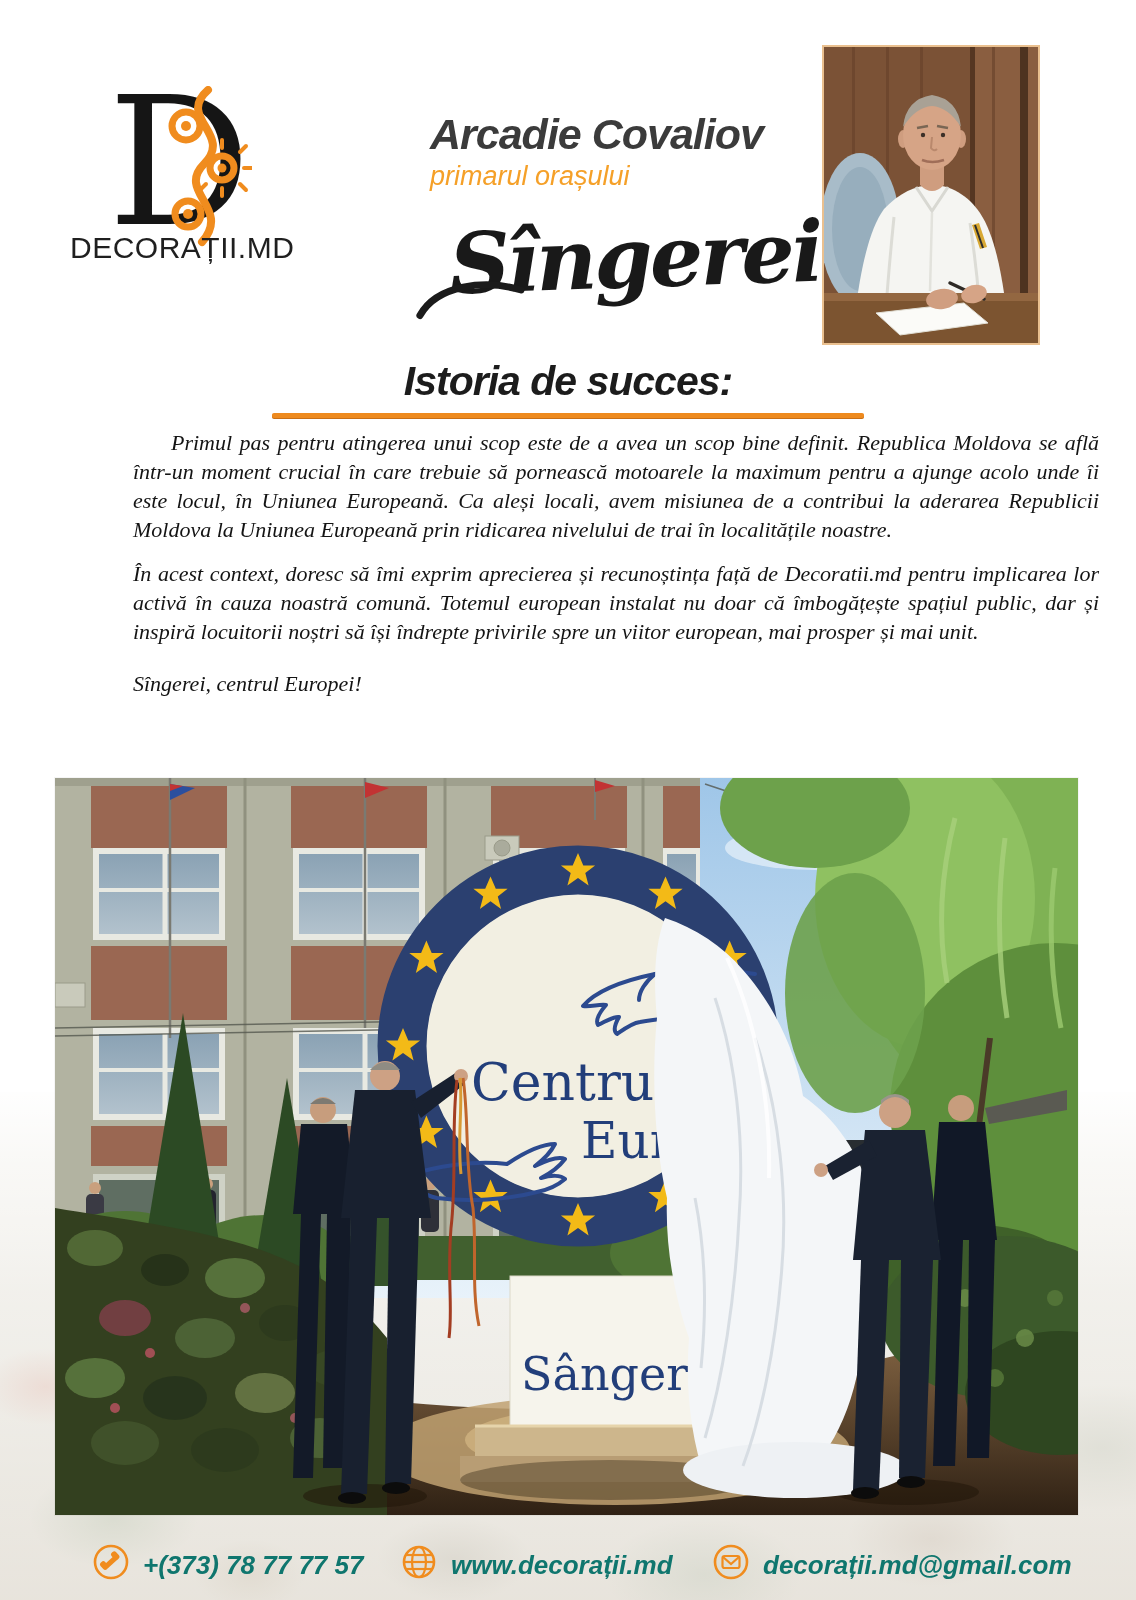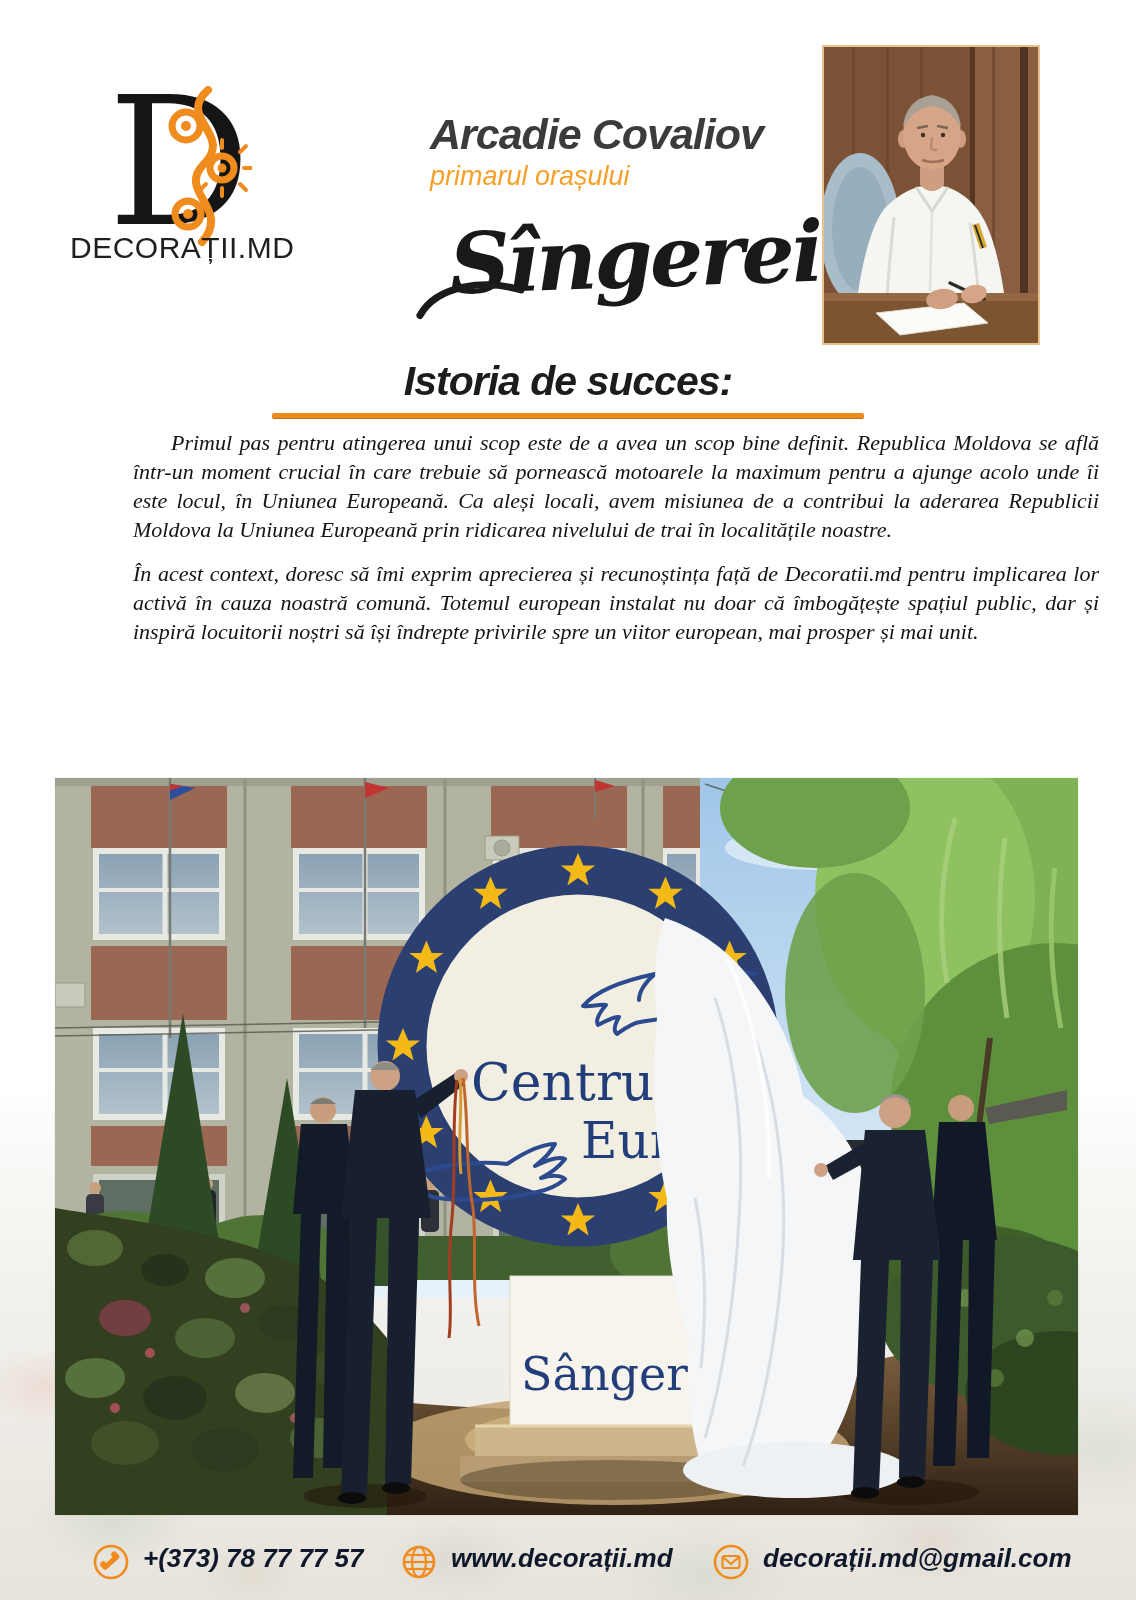--- a/index.html
+++ b/index.html
@@ -53,22 +53,22 @@
   .article p{margin:0 0 15px 0;text-align:justify;}
   .article p.indent{text-indent:38px;}
   .signoff{margin-top:22px;line-height:1.42;}
 
   
   .photo{position:absolute;left:55px;top:778px;width:1023px;height:737px;overflow:hidden;
          box-shadow:0 0 0 1px rgba(0,0,0,.04);}
   .photo svg{display:block;}
 
   
-  .contact{position:absolute;display:flex;align-items:flex-start;gap:13px;
-           font-size:26px;font-style:italic;font-weight:bold;color:#0f172a;}
+  .contact{position:absolute;display:flex;align-items:flex-end;gap:13px;
+           font-size:26px;font-style:italic;font-weight:bold;color:#0f766e;}
   .contact.phone{left:92px;top:1543px;}
   .contact.web{left:400px;top:1543px;}
   .contact.mail{left:712px;top:1543px;}
 </style>
 </head>
 <body>
 
 <div class="page">
 
   <div class="backdrop"></div>
@@ -149,20 +149,21 @@
 
   <div class="sect">
     <div class="sect-title">Istoria de succes:</div>
     <div class="sect-underline"></div>
   </div>
 
   <div class="article">
     <p class="indent">Primul pas pentru atingerea unui scop este de a avea un scop bine definit. Republica Moldova se află într-un moment crucial în care trebuie să pornească motoarele la maximum pentru a ajunge acolo unde îi este locul, în Uniunea Europeană. Ca aleși locali, avem misiunea de a contribui la aderarea Republicii Moldova la Uniunea Europeană prin ridicarea nivelului de trai în localitățile noastre.</p>
     <p>În acest context, doresc să îmi exprim aprecierea și recunoștința față de Decoratii.md pentru implicarea lor activă în cauza noastră comună. Totemul european instalat nu doar că îmbogățește spațiul public, dar și inspiră locuitorii noștri să își îndrepte privirile spre un viitor european, mai prosper și mai unit.</p>
     <div class="signoff">
+      <div>Sîngerei, centrul Europei!</div>
     </div>
   </div>
 
   <div class="photo">
     <svg width="1023" height="737" viewBox="0 0 1023 737">
       <defs>
         <linearGradient id="sky" x1="0" y1="0" x2="0" y2="1">
           <stop offset="0" stop-color="#9fc6e8"></stop>
             <stop offset="1" stop-color="#e8f2fa"></stop>
         </linearGradient>

